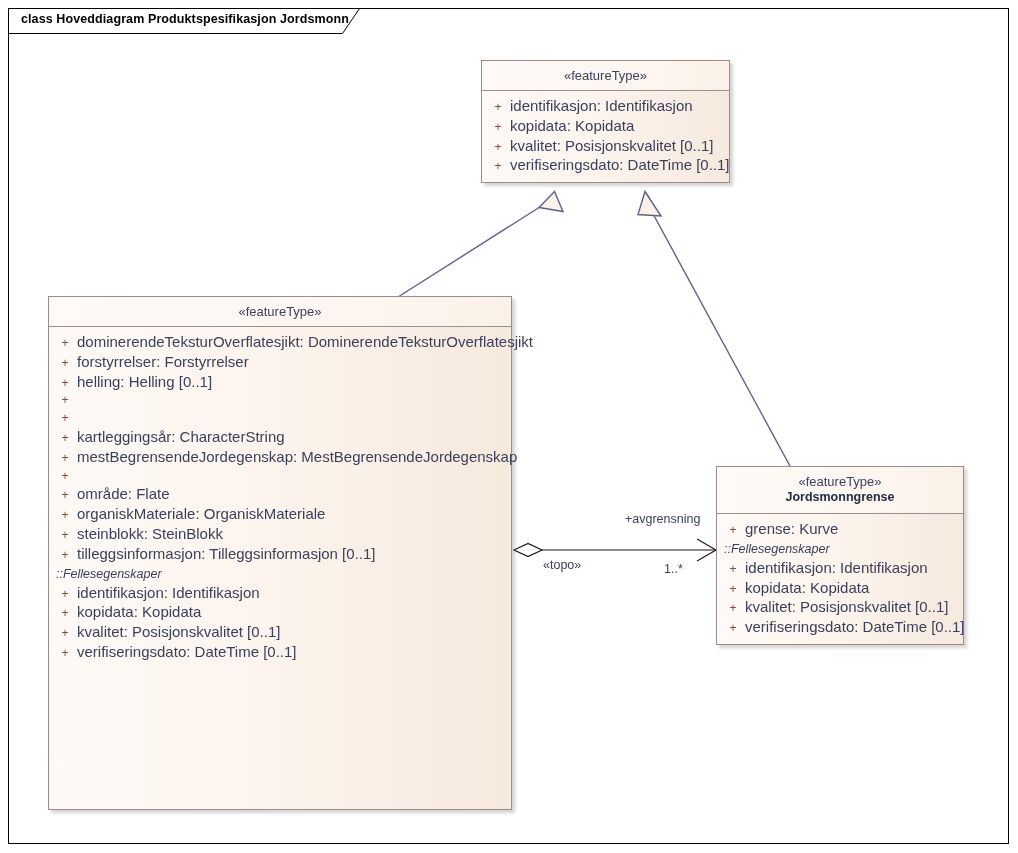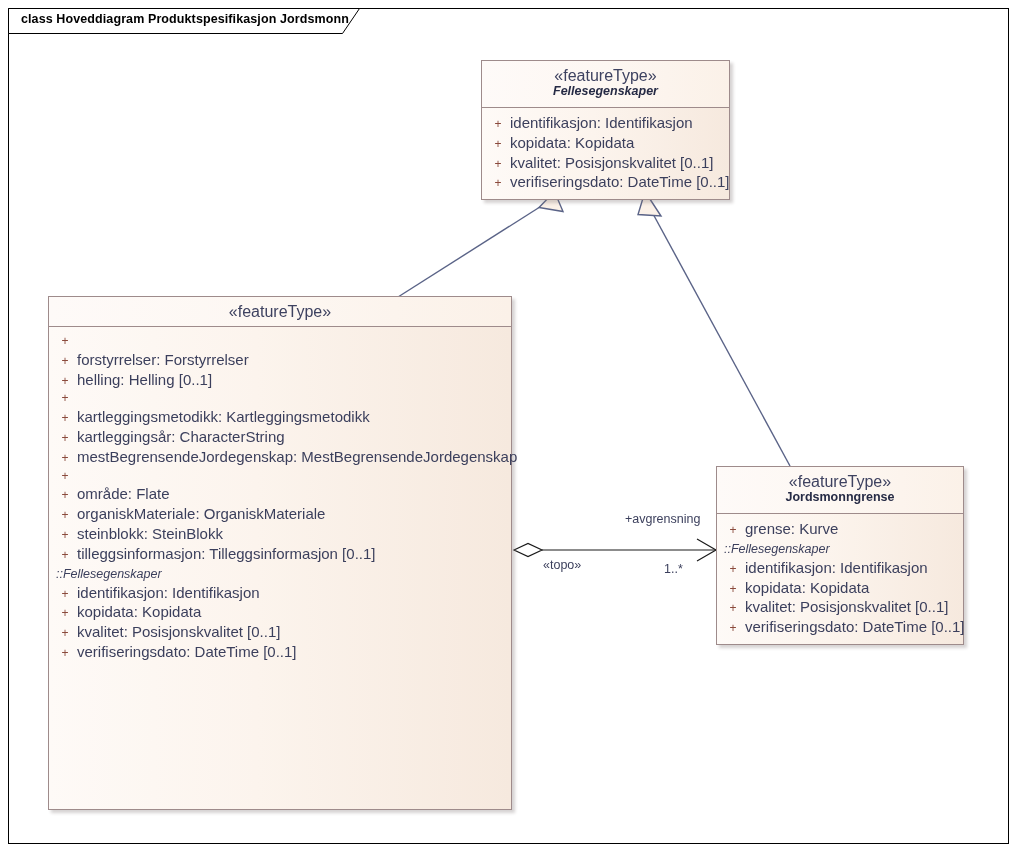--- a/index.html
+++ b/index.html
@@ -77,21 +77,21 @@
     box-shadow: 3px 3px 3px rgba(120,110,110,0.30);
     z-index: 3;
   }
   .uml-class .class-header {
     padding: 7px 6px 7px 6px;
     text-align: center;
     border-bottom: 1px solid #9E8B8B;
     background: linear-gradient(to right, #FEFAF8 0%, #FDF7F2 50%, #FBF1E8 100%);
   }
   .stereotype {
-    font-size: 16px;
+    font-size: 13px;
     color: #3E4260;
     line-height: 15px;
   }
   .class-name {
     font-size: 12.5px;
     font-weight: bold;
     color: #262B45;
     line-height: 17px;
   }
   .class-name.abstract {
@@ -168,21 +168,20 @@
     </g>
   </svg>
 
   <div class="conn-label" style="left:625px; top:512px;">+avgrensning</div>
   <div class="conn-label" style="left:543px; top:558px;">«topo»</div>
   <div class="conn-label" style="left:664px; top:562px;">1..*</div>
 
   <div class="uml-class" style="left:481px; top:60px; width:249px;">
     <div class="class-header">
       <div class="stereotype">«featureType»</div>
-      <div class="class-name abstract">Fellesegenskaper</div>
     </div>
     <div class="class-body">
       <div class="attr-row">
         <span class="attr-vis">+</span>
         <span class="attr-text">identifikasjon: Identifikasjon</span>
       </div>
       <div class="attr-row">
         <span class="attr-vis">+</span>
         <span class="attr-text">kopidata: Kopidata</span>
       </div>
@@ -197,35 +196,35 @@
     </div>
   </div>
 
   <div class="uml-class" style="left:48px; top:296px; width:464px; height:514px;">
     <div class="class-header">
       <div class="stereotype">«featureType»</div>
     </div>
     <div class="class-body">
       <div class="attr-row">
         <span class="attr-vis">+</span>
+        <span class="attr-text">dominerendeTeksturOverflatesjikt: DominerendeTeksturOverflatesjikt</span>
       </div>
       <div class="attr-row">
         <span class="attr-vis">+</span>
         <span class="attr-text">forstyrrelser: Forstyrrelser</span>
       </div>
       <div class="attr-row">
         <span class="attr-vis">+</span>
         <span class="attr-text">helling: Helling [0..1]</span>
       </div>
       <div class="attr-row">
         <span class="attr-vis">+</span>
       </div>
       <div class="attr-row">
         <span class="attr-vis">+</span>
-        <span class="attr-text">kartleggingsmetodikk: Kartleggingsmetodikk</span>
       </div>
       <div class="attr-row">
         <span class="attr-vis">+</span>
         <span class="attr-text">kartleggingsår: CharacterString</span>
       </div>
       <div class="attr-row">
         <span class="attr-vis">+</span>
         <span class="attr-text">mestBegrensendeJordegenskap: MestBegrensendeJordegenskap</span>
       </div>
       <div class="attr-row">

